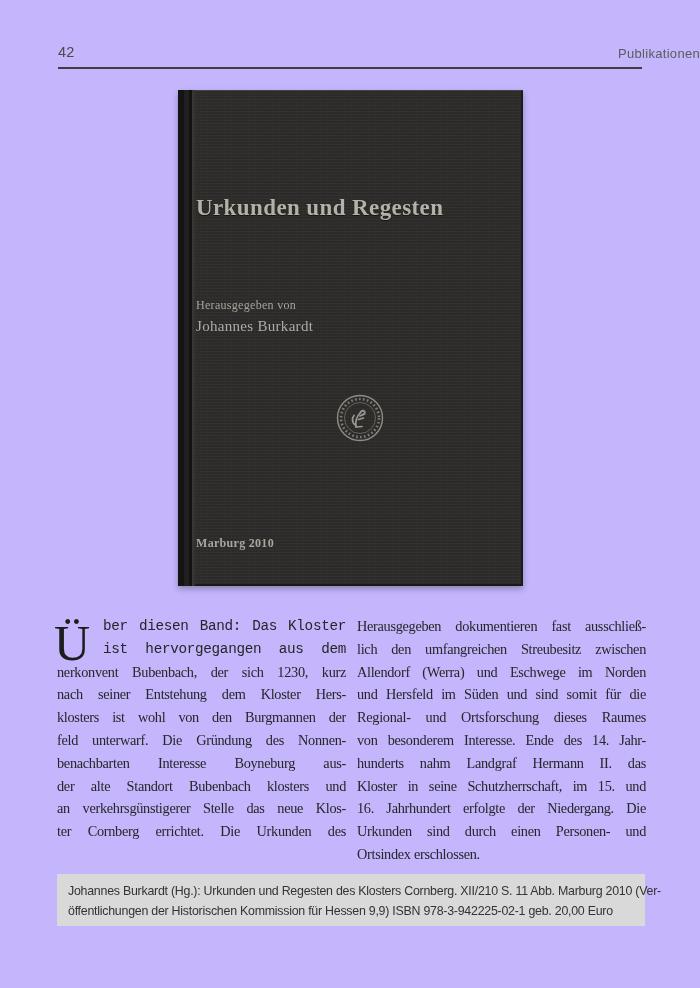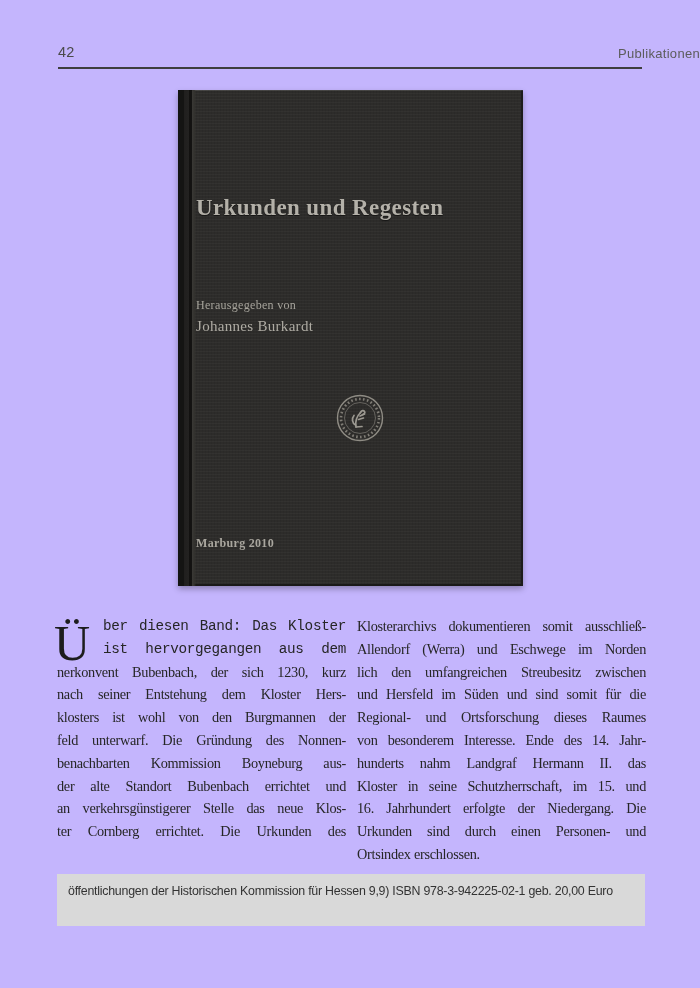--- a/index.html
+++ b/index.html
@@ -143,37 +143,38 @@
 
   <div class="review">
     <div class="text-column col-left">
       <div class="drop-cap">Ü</div>
       <div class="tline indent">ber diesen Band: Das Kloster Cornberg</div>
       <div class="tline indent">ist hervorgegangen aus dem Benedikti-</div>
       <div class="tline">nerkonvent Bubenbach, der sich 1230, kurz</div>
       <div class="tline">nach seiner Entstehung dem Kloster Hers-</div>
       <div class="tline">klosters ist wohl von den Burgmannen der</div>
       <div class="tline">feld unterwarf. Die Gründung des Nonnen-</div>
-      <div class="tline">benachbarten Kommission Boyneburg aus-</div>
-      <div class="tline">der alte Standort Bubenbach errichtet und</div>
+      <div class="tline">benachbarten Interesse Boyneburg aus-</div>
+      <div class="tline">der alte Standort Bubenbach klosters und</div>
       <div class="tline">an verkehrsgünstigerer Stelle das neue Klos-</div>
       <div class="tline">ter Cornberg errichtet. Die Urkunden des</div>
     </div>
     <div class="text-column col-right">
-      <div class="tline">Klosterarchivs dokumentieren somit ausschließ-</div>
+      <div class="tline">Herausgegeben dokumentieren fast ausschließ-</div>
+      <div class="tline">lich den umfangreichen Streubesitz zwischen</div>
       <div class="tline">Allendorf (Werra) und Eschwege im Norden</div>
-      <div class="tline">lich den umfangreichen Streubesitz zwischen</div>
       <div class="tline">und Hersfeld im Süden und sind somit für die</div>
       <div class="tline">Regional- und Ortsforschung dieses Raumes</div>
       <div class="tline">von besonderem Interesse. Ende des 14. Jahr-</div>
       <div class="tline">hunderts nahm Landgraf Hermann II. das</div>
       <div class="tline">Kloster in seine Schutzherrschaft, im 15. und</div>
       <div class="tline">16. Jahrhundert erfolgte der Niedergang. Die</div>
       <div class="tline">Urkunden sind durch einen Personen- und</div>
       <div class="tline last">Ortsindex erschlossen.</div>
     </div>
   </div>
 
   <div class="citation-box">
+    <div class="citation-line">Johannes Burkardt (Hg.): Urkunden und Regesten des Klosters Cornberg. XII/210 S. 11 Abb. Marburg 2010 (Ver-</div>
     <div class="citation-line">öffentlichungen der Historischen Kommission für Hessen 9,9) ISBN 978-3-942225-02-1 geb. 20,00 Euro</div>
   </div>
 
 </div>
 
 </body></html>

